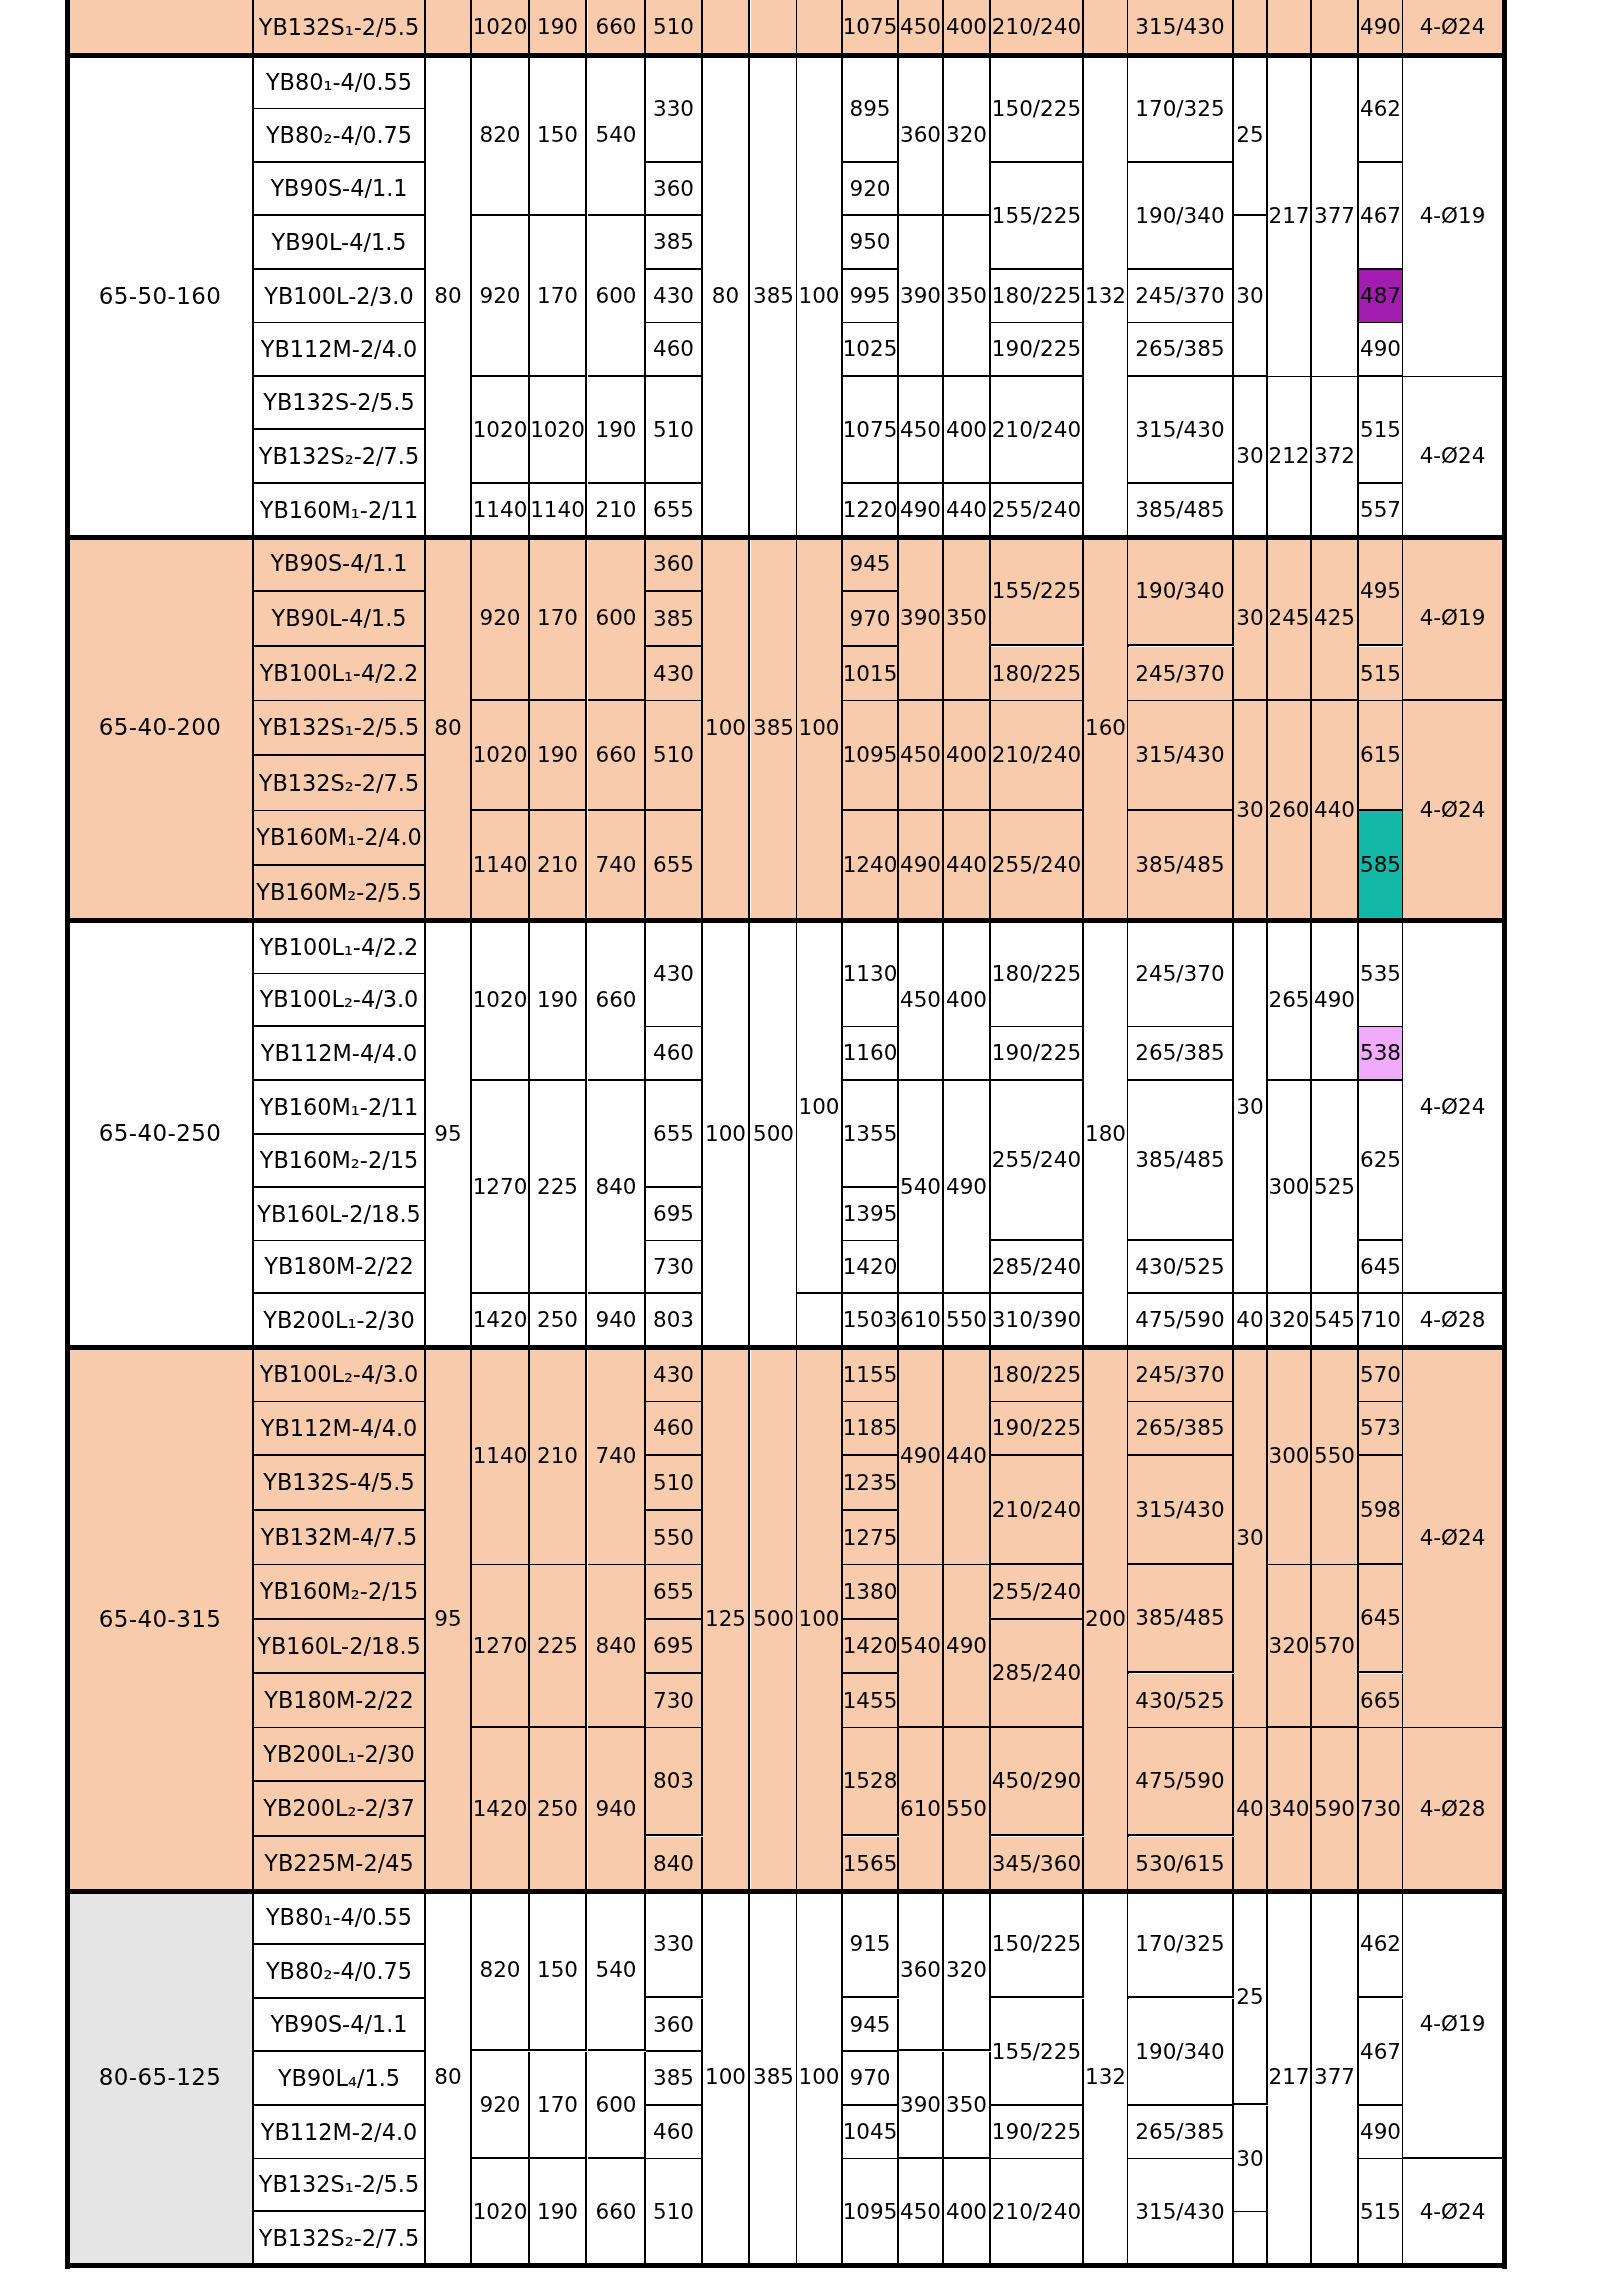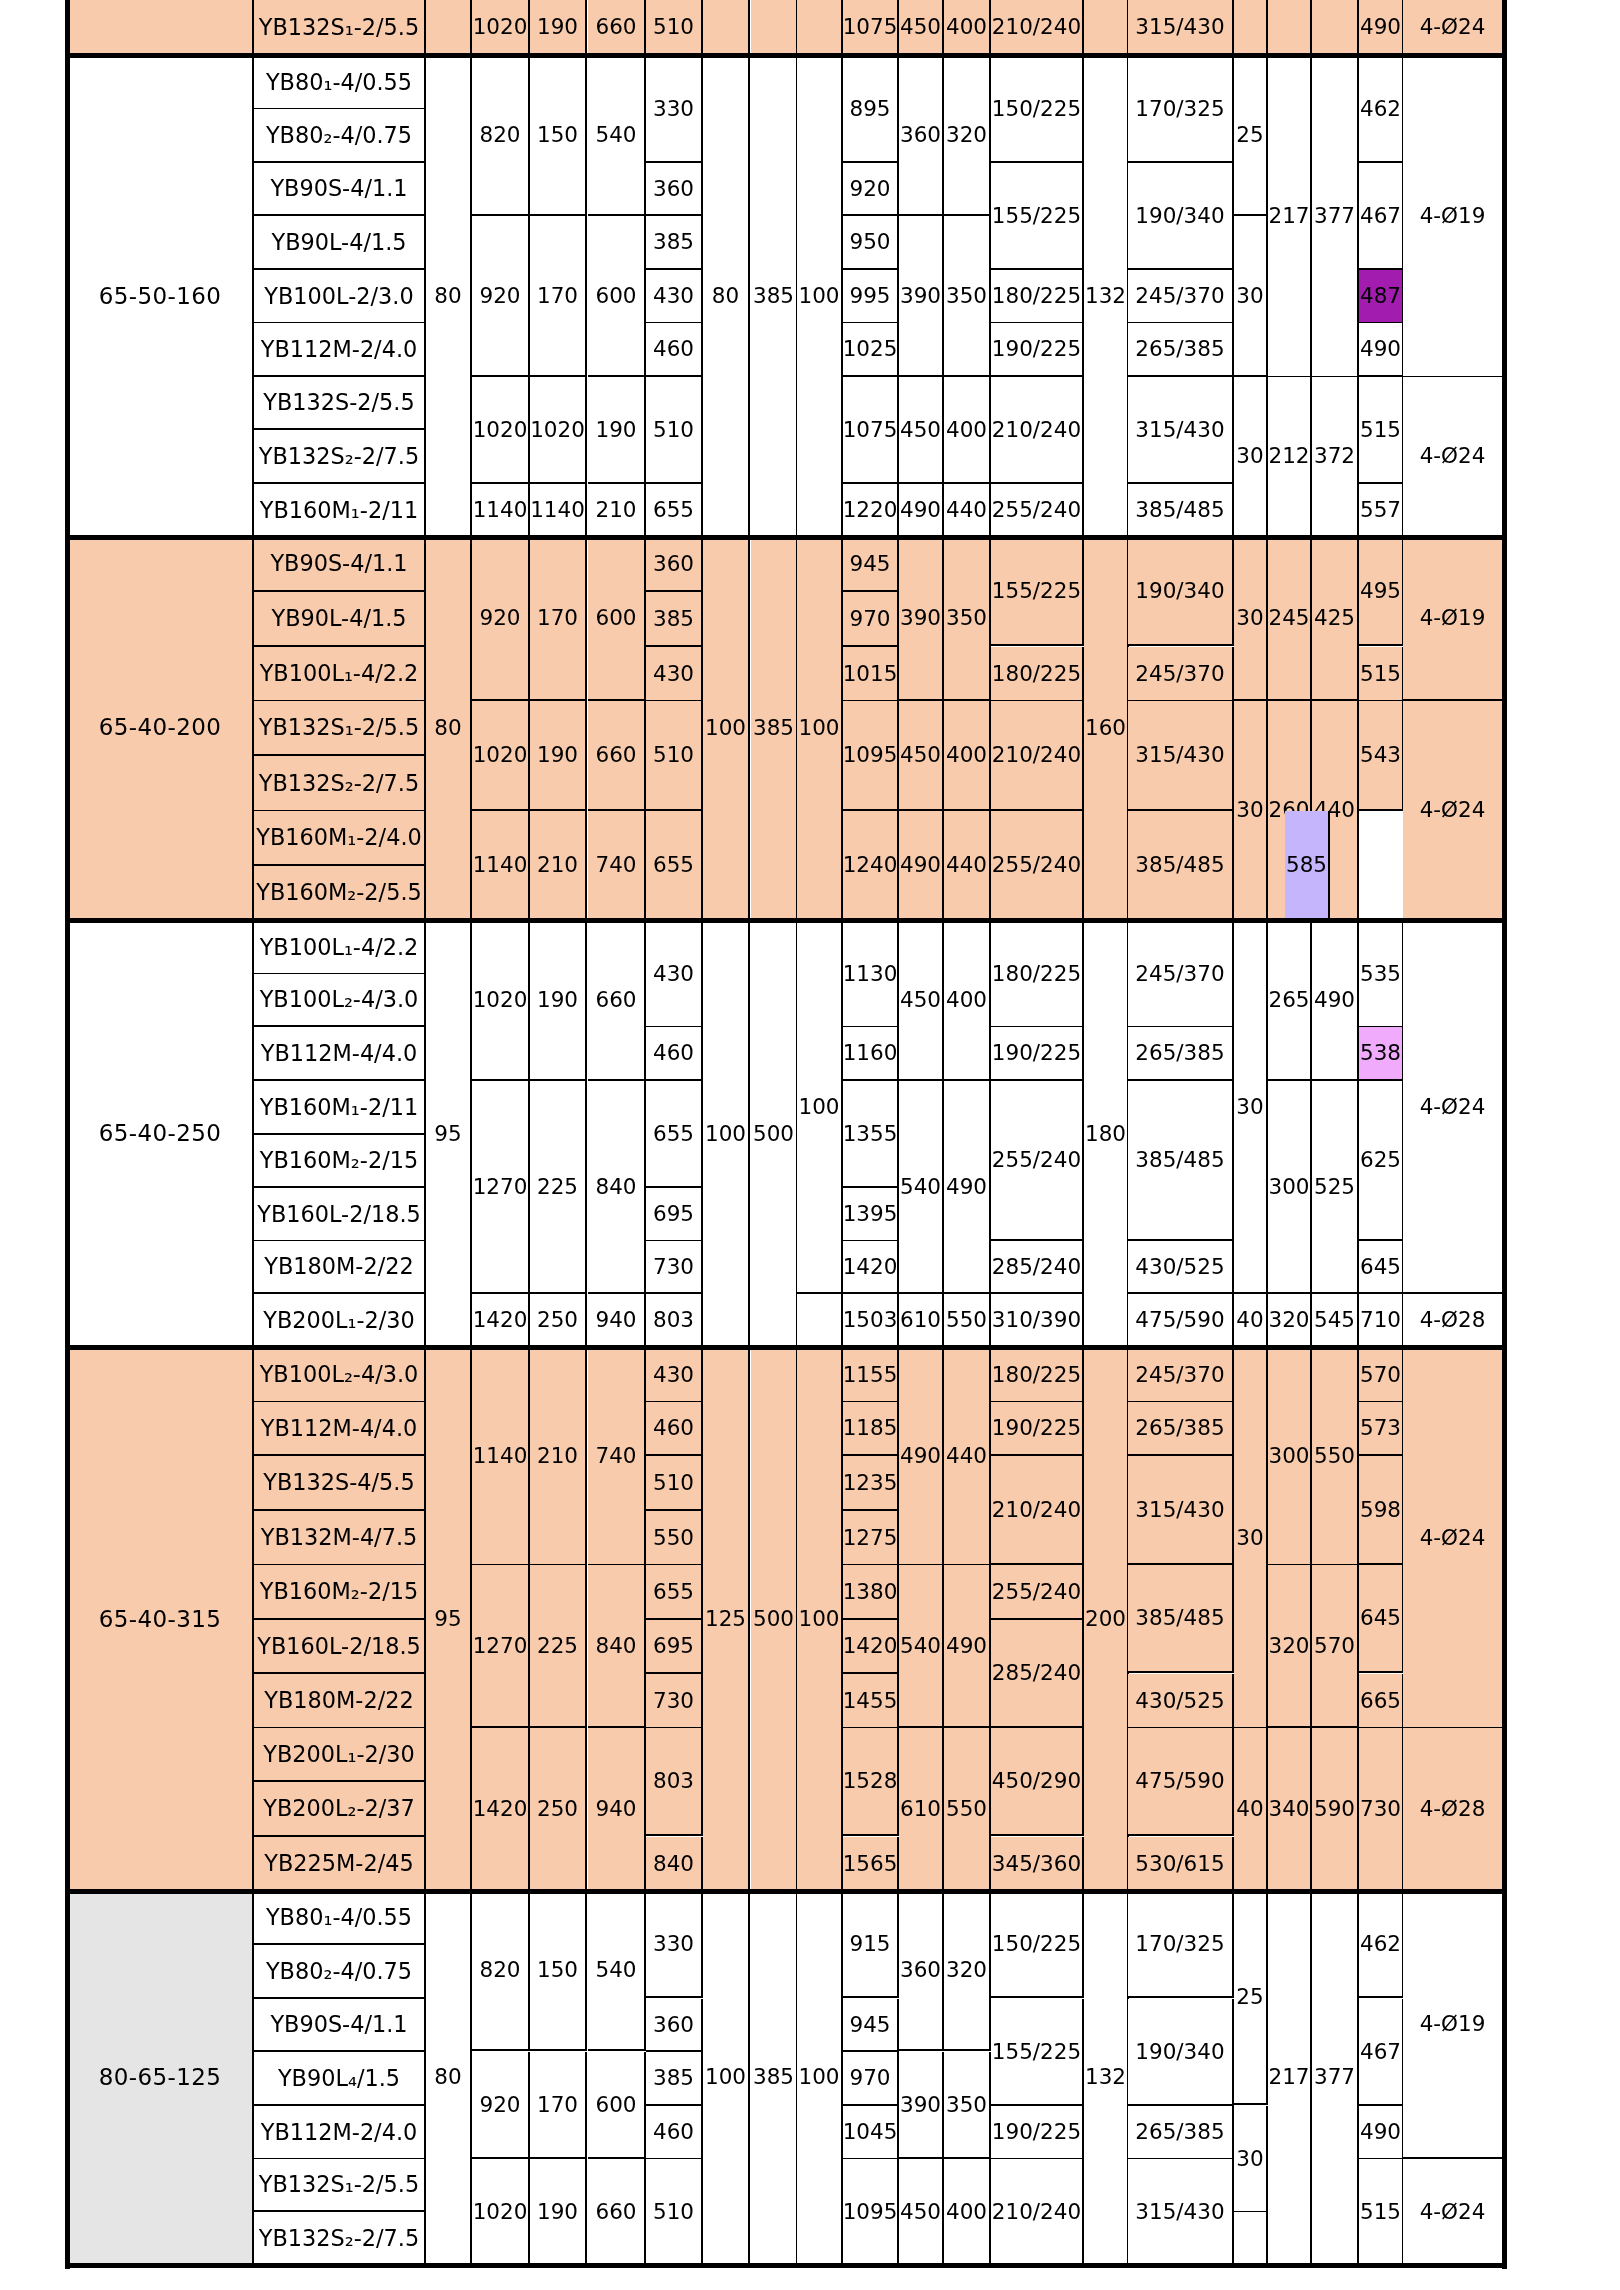--- a/index.html
+++ b/index.html
@@ -346,22 +346,22 @@
       <div class="cell col-value" style="left: 1312px; width: 47px; top: 1891px; height: 374px; background: rgb(255, 255, 255);">377</div>
       <div class="cell col-value" style="left: 1359px; width: 45px; top: 0px; height: 56px; background: rgb(248, 203, 173);">490</div>
       <div class="cell col-value" style="left: 1359px; width: 45px; top: 56px; height: 107px; background: rgb(255, 255, 255);">462</div>
       <div class="cell col-value" style="left: 1359px; width: 45px; top: 163px; height: 107px; background: rgb(255, 255, 255);">467</div>
       <div class="cell col-value" style="left: 1359px; width: 45px; top: 270px; height: 54px; background: #a21caf;">487</div>
       <div class="cell col-value" style="left: 1359px; width: 45px; top: 323px; height: 54px; background: rgb(255, 255, 255);">490</div>
       <div class="cell col-value" style="left: 1359px; width: 45px; top: 377px; height: 107px; background: rgb(255, 255, 255);">515</div>
       <div class="cell col-value" style="left: 1359px; width: 45px; top: 484px; height: 54px; background: rgb(255, 255, 255);">557</div>
       <div class="cell col-value" style="left: 1359px; width: 45px; top: 537px; height: 109px; background: rgb(248, 203, 173);">495</div>
       <div class="cell col-value" style="left: 1359px; width: 45px; top: 647px; height: 55px; background: rgb(248, 203, 173);">515</div>
-      <div class="cell col-value" style="left: 1359px; width: 45px; top: 701px; height: 110px; background: rgb(248, 203, 173);">543</div>
-      <div class="cell col-value" style="left: 1285px; width: 45px; top: 811px; height: 109px; background: #c4b5fd;">585</div>
+      <div class="cell col-value" style="left: 1359px; width: 45px; top: 701px; height: 110px; background: rgb(248, 203, 173);">615</div>
+      <div class="cell col-value" style="left: 1359px; width: 45px; top: 811px; height: 109px; background: #14b8a6;">585</div>
       <div class="cell col-value" style="left: 1359px; width: 45px; top: 921px; height: 107px; background: rgb(255, 255, 255);">535</div>
       <div class="cell col-value" style="left: 1359px; width: 45px; top: 1027px; height: 54px; background: #f0abfc;">538</div>
       <div class="cell col-value" style="left: 1359px; width: 45px; top: 1081px; height: 160px; background: rgb(255, 255, 255);">625</div>
       <div class="cell col-value" style="left: 1359px; width: 45px; top: 1241px; height: 53px; background: rgb(255, 255, 255);">645</div>
       <div class="cell col-value" style="left: 1359px; width: 45px; top: 1294px; height: 54px; background: rgb(255, 255, 255);">710</div>
       <div class="cell col-value" style="left: 1359px; width: 45px; top: 1348px; height: 55px; background: rgb(248, 203, 173);">570</div>
       <div class="cell col-value" style="left: 1359px; width: 45px; top: 1402px; height: 54px; background: rgb(248, 203, 173);">573</div>
       <div class="cell col-value" style="left: 1359px; width: 45px; top: 1456px; height: 109px; background: rgb(248, 203, 173);">598</div>
       <div class="cell col-value" style="left: 1359px; width: 45px; top: 1565px; height: 108px; background: rgb(248, 203, 173);">645</div>
       <div class="cell col-value" style="left: 1359px; width: 45px; top: 1674px; height: 55px; background: rgb(248, 203, 173);">665</div>

